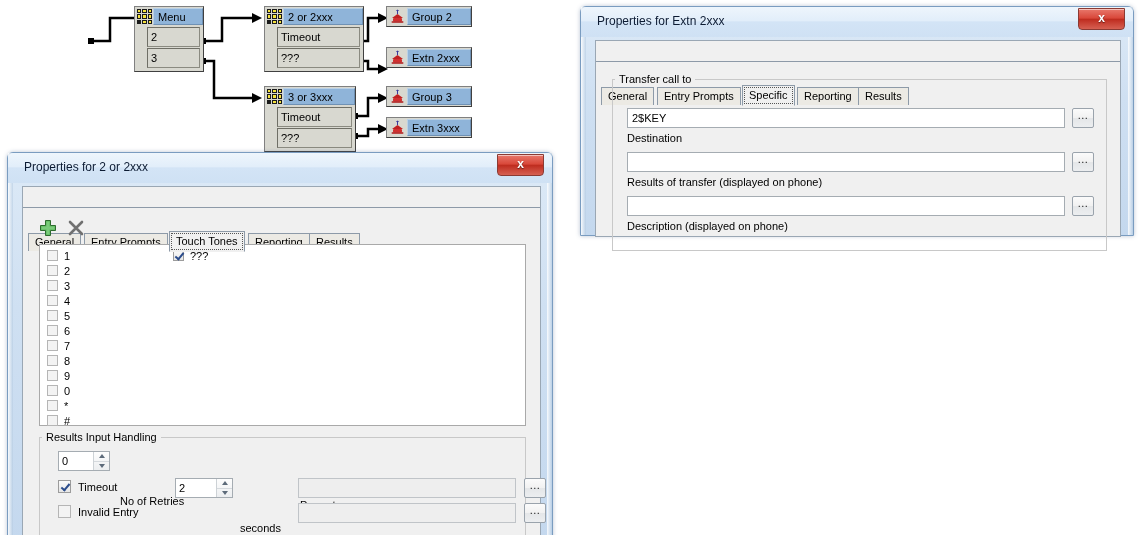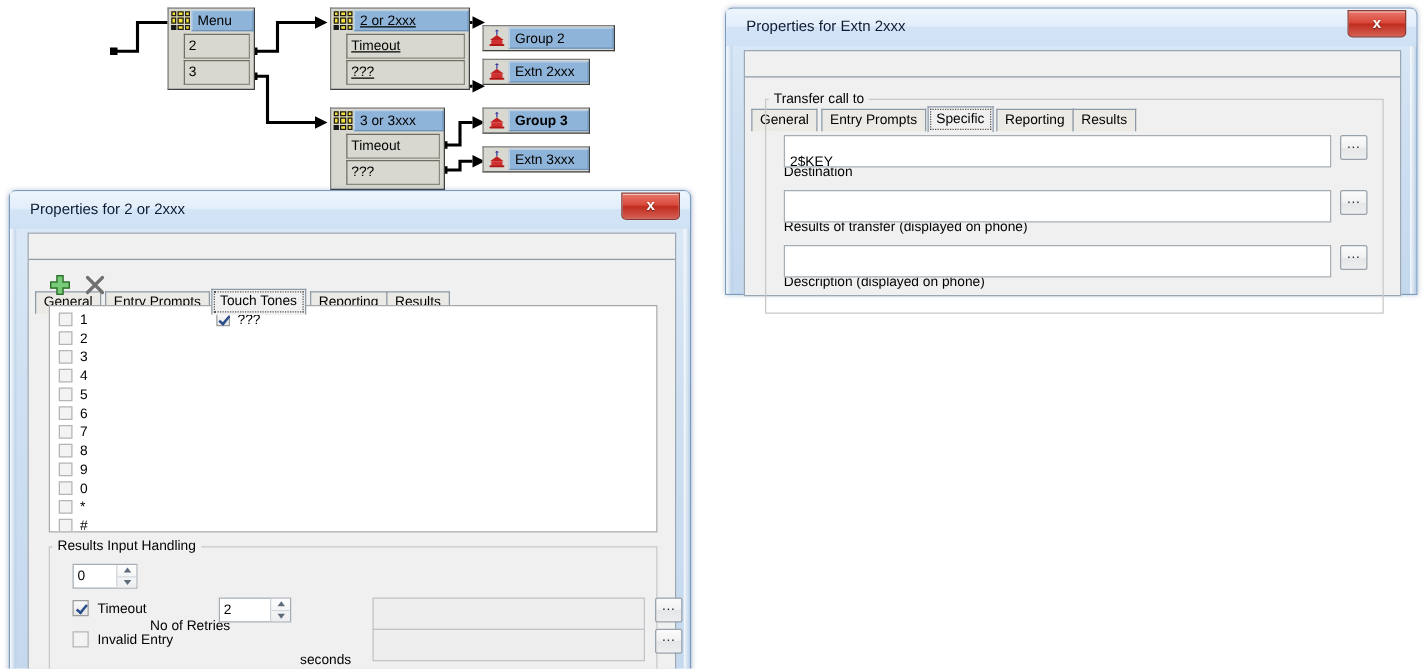--- a/index.html
+++ b/index.html
@@ -257,21 +257,21 @@
     white-space: nowrap;
   }
 
   .txtin {
     position: absolute;
     box-sizing: border-box;
     background: #ffffff;
     border: 1px solid #a5acb2;
     font-size: 11px;
     line-height: 18px;
-    padding: 12px 4px;
+    padding: 0 4px;
     color: #000;
     white-space: nowrap;
     overflow: hidden;
   }
   .txtin.disabled { background: #eeeeee; border-color: #c0c4c8; }
 
   .spin {
     position: absolute;
     box-sizing: border-box;
     background: #fff;
@@ -401,21 +401,21 @@
             <i class="dark"></i>
             <i></i>
             <i></i>
         </div>
         <div class="node-title">Menu</div>
       </div>
       <div class="node-row">2</div>
       <div class="node-row last">3</div>
     </div>
 
-    <div class="node" style="left:264px;top:6px;width:112px;text-decoration:underline;">
+    <div class="node" style="left:264px;top:6px;width:100px;">
       <div class="node-head">
         <div class="ic-keypad">
           <i></i>
             <i></i>
             <i></i>
             <i></i>
             <i></i>
             <i></i>
             <i class="dark"></i>
             <i></i>
@@ -439,21 +439,21 @@
             <i class="dark"></i>
             <i></i>
             <i></i>
         </div>
         <div class="node-title">3 or 3xxx</div>
       </div>
       <div class="node-row">Timeout</div>
       <div class="node-row last">???</div>
     </div>
 
-    <div class="node" style="left:386px;top:20px;width:106px;">
+    <div class="node" style="left:386px;top:6px;width:86px;">
       <div class="node-head">
         <div class="ic-phone">
           <svg viewBox="0 0 15 15" width="15" height="15">
             <path d="M7.5 5 L2 9 L13 9 Z" fill="#c02020"></path>
             <rect x="3" y="9" width="9" height="3.5" rx="1" fill="#d03030"></rect>
             <rect x="1.5" y="12.2" width="12" height="1.6" rx="0.8" fill="#b01818"></rect>
             <rect x="7" y="1" width="1" height="4" fill="#3a3a9e"></rect>
             <path d="M7.5 0.5 L9.2 2 L5.8 2 Z" fill="#3a3a9e"></path>
           </svg>
         </div>
@@ -469,21 +469,21 @@
             <rect x="3" y="9" width="9" height="3.5" rx="1" fill="#d03030"></rect>
             <rect x="1.5" y="12.2" width="12" height="1.6" rx="0.8" fill="#b01818"></rect>
             <rect x="7" y="1" width="1" height="4" fill="#3a3a9e"></rect>
             <path d="M7.5 0.5 L9.2 2 L5.8 2 Z" fill="#3a3a9e"></path>
           </svg>
         </div>
         <div class="node-title">Extn 2xxx</div>
       </div>
     </div>
 
-    <div class="node" style="left:386px;top:86px;width:86px;font-weight:bold;">
+    <div class="node" style="left:386px;top:86px;width:86px;">
       <div class="node-head">
         <div class="ic-phone">
           <svg viewBox="0 0 15 15" width="15" height="15">
             <path d="M7.5 5 L2 9 L13 9 Z" fill="#c02020"></path>
             <rect x="3" y="9" width="9" height="3.5" rx="1" fill="#d03030"></rect>
             <rect x="1.5" y="12.2" width="12" height="1.6" rx="0.8" fill="#b01818"></rect>
             <rect x="7" y="1" width="1" height="4" fill="#3a3a9e"></rect>
             <path d="M7.5 0.5 L9.2 2 L5.8 2 Z" fill="#3a3a9e"></path>
           </svg>
         </div>

